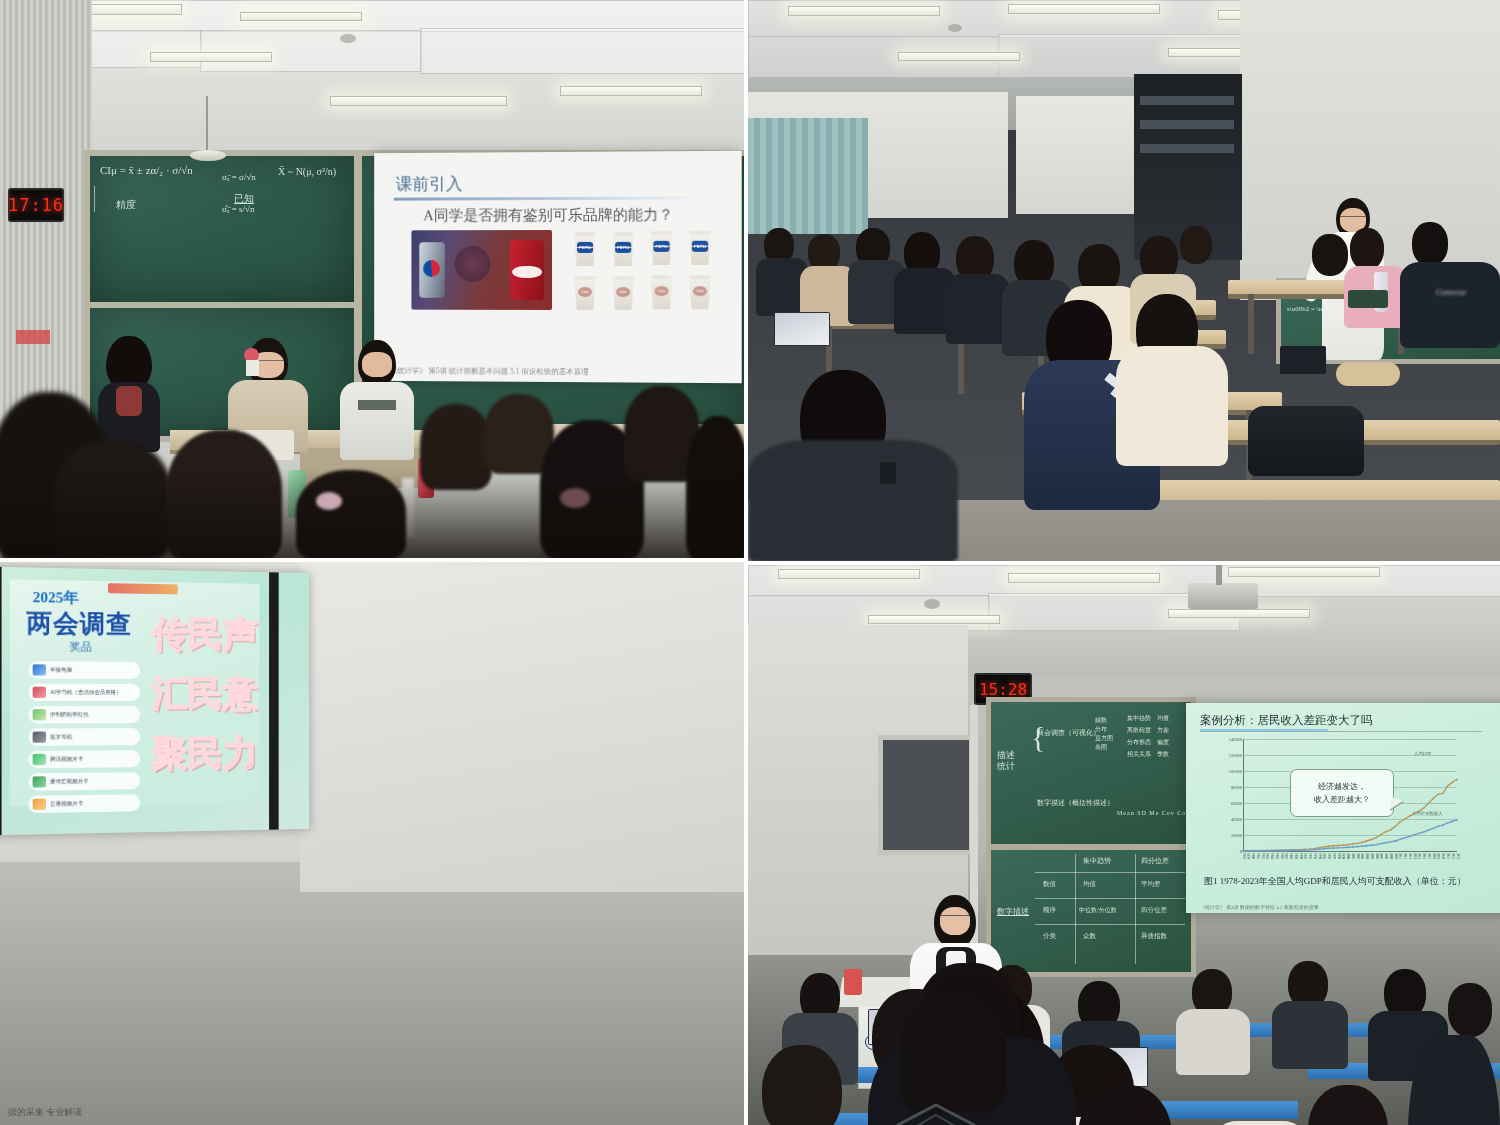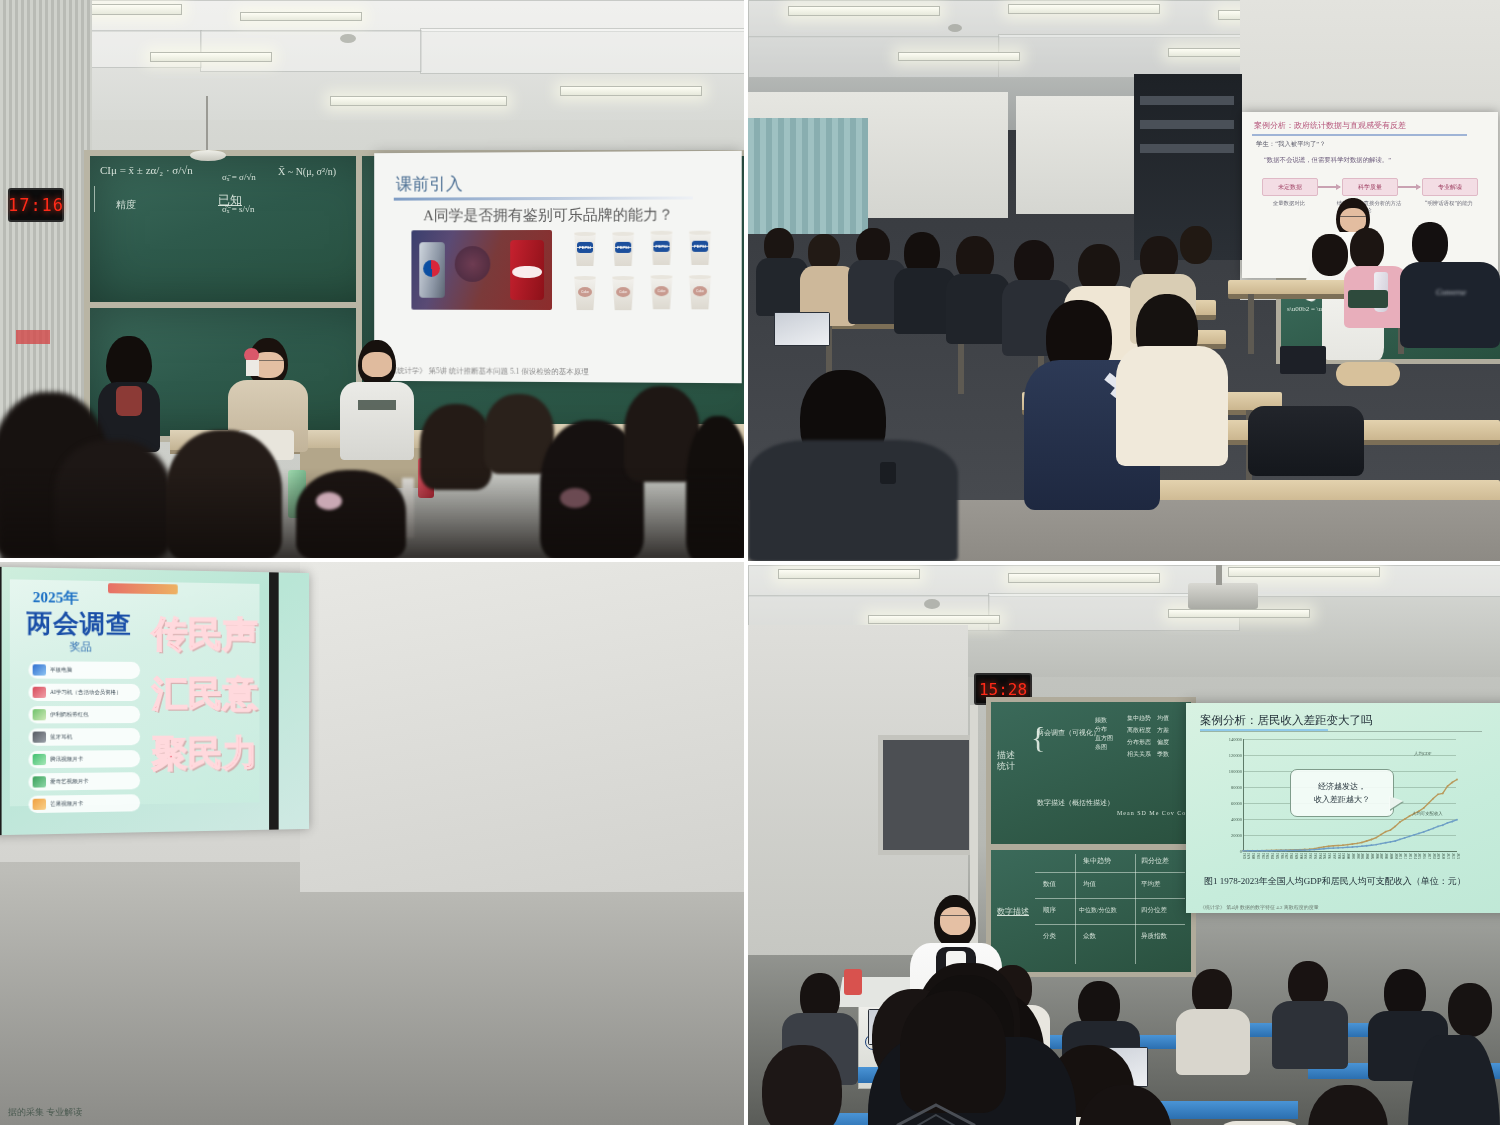--- a/index.html
+++ b/index.html
@@ -22,21 +22,21 @@
   .tl-wall{position:absolute;inset:0;background:linear-gradient(180deg,#dfe0dc 0%,#d3d5d0 30%,#c9cbc6 100%);}
   .tl-ceil{position:absolute;left:0;top:0;width:100%;height:120px;
      background:linear-gradient(180deg,#e9e9e6,#d8dad6);}
   .ceil-tile{position:absolute;background:rgba(255,255,255,.35);border:1px solid rgba(150,155,150,.45);}
   .ceil-lamp{position:absolute;background:linear-gradient(180deg,#fdfdf4,#e7e9dc);border:1px solid #b9bcb2;box-shadow:0 0 14px 5px rgba(255,255,235,.6);}
   .tl-slat{position:absolute;left:0;top:0;width:92px;height:430px;
      background:repeating-linear-gradient(90deg,#cfd1cb 0 3px,#b9bbb5 3px 6px);}
   .tl-clock{position:absolute;left:8px;top:188px;width:52px;height:30px;background:#0c0c0c;border:2px solid #2a2a2a;border-radius:3px;
      display:flex;align-items:center;justify-content:center;}
   .tl-clock span{color:#ff2a18;font-family:"DejaVu Sans Mono",monospace;font-size:17px;letter-spacing:1px;text-shadow:0 0 6px #ff3a20;}
-  .board{position:absolute;background:linear-gradient(160deg,#3c6b5c,#2e5a4c 45%,#27503f);border:6px solid #b9b5a4;box-shadow:inset 0 0 50px rgba(0,0,0,.35);padding-left:30px;}
+  .board{position:absolute;background:linear-gradient(160deg,#3c6b5c,#2e5a4c 45%,#27503f);border:6px solid #b9b5a4;box-shadow:inset 0 0 50px rgba(0,0,0,.35);}
   .chalk{position:absolute;color:rgba(240,248,240,.85);font-family:"Liberation Serif",serif;white-space:nowrap;}
   .tl-screen{position:absolute;left:372px;top:152px;width:368px;height:230px;background:#f4f5f3;
      box-shadow:0 0 12px rgba(0,0,0,.25);transform:perspective(900px) rotateY(-3deg);}
   .slide-title{position:absolute;left:22px;top:20px;color:#4a6e93;font-size:17px;font-family:"Liberation Serif",serif;}
   .slide-rule{position:absolute;left:20px;top:45px;width:300px;height:3px;background:linear-gradient(90deg,#7e9cc4,#ced8e6 70%,#eef1f5);}
   .slide-q{position:absolute;left:50px;top:54px;color:#5b5b5b;font-size:15px;font-family:"Liberation Serif",serif;}
   .cola-img{position:absolute;left:38px;top:78px;width:142px;height:80px;border-radius:2px;
      background:linear-gradient(110deg,#3a3f6e 0%,#5a4a74 25%,#7a3a3a 55%,#8d2c2c 100%);overflow:hidden;}
   .pepsi-can{position:absolute;left:8px;top:12px;width:26px;height:56px;border-radius:4px;
      background:linear-gradient(100deg,#cfd6de,#8d97a6 60%,#5c6674);}
@@ -150,21 +150,21 @@
       <span>17:16</span>
     </div>
     <div class="abs" style="left:16px;top:330px;width:34px;height:14px;background:#d24a4a;opacity:.8;"></div>
 
     <div class="board" style="left:84px;top:150px;width:264px;height:148px;">
       <div class="chalk cnt" style="left:10px;top:8px;font-size:11px;">CIμ = x̄ ± zα/₂ · σ/√n</div>
       <div class="chalk cnt" style="left:132px;top:16px;font-size:9px;">σₓ̄ = σ/√n</div>
       <div class="chalk cnt" style="left:188px;top:10px;font-size:10px;text-align:right;">X̄ ~ N(μ, σ²/n)</div>
       <div class="chalk cnt" style="left:26px;top:42px;font-size:10px;">精度</div>
       <div class="chalk cnt" style="left:132px;top:48px;font-size:9px;">σ̂ₓ̄ = s/√n</div>
-      <div class="chalk cnt" style="left:128px;top:36px;font-size:12px;text-decoration:underline;">已知</div>
+      <div class="chalk cnt" style="left:144px;top:36px;font-size:10px;text-decoration:underline;">已知</div>
       <div class="abs" style="left:4px;top:30px;width:22px;height:26px;border-left:1.5px solid rgba(235,245,235,.6);"></div>
     </div>
     <div class="board" style="left:84px;top:302px;width:264px;height:128px;"></div>
     <div class="board" style="left:356px;top:150px;width:386px;height:290px;"></div>
 
     <div class="abs" style="left:206px;top:96px;width:2px;height:56px;background:#9a9a94;"></div>
     <div class="abs" style="left:190px;top:150px;width:36px;height:11px;border-radius:50%;background:linear-gradient(180deg,#efefe8,#c6c6bd);"></div>
 
     <div class="tl-screen">
       <div class="slide-title">课前引入</div>
@@ -278,34 +278,20 @@
     <div class="abs" style="left:386px;top:74px;width:108px;height:186px;background:linear-gradient(180deg,#1d2126,#2b3036);"></div>
     <div class="abs" style="left:392px;top:96px;width:94px;height:9px;background:#4a5058;"></div>
     <div class="abs" style="left:392px;top:120px;width:94px;height:9px;background:#4a5058;"></div>
     <div class="abs" style="left:392px;top:144px;width:94px;height:9px;background:#4a5058;"></div>
 
     <div class="tr-board" style="left:528px;top:278px;width:224px;height:76px;">
       <div class="chalk cnt" style="left:6px;top:6px;font-size:7px;">\u03bc\u2080 = \u03a3x\u1d62 / n</div>
       <div class="chalk cnt" style="left:6px;top:22px;font-size:7px;">s\u00b2 = \u03a3(x\u1d62-x\u0304)\u00b2 / (n-1)</div>
     </div>
 
-    <div class="tr-screen">
-      <div class="trs-title">案例分析：政府统计数据与直观感受有反差</div>
-      <div class="trs-ul"></div>
-      <div class="trs-line" style="left:14px;top:28px;">学生：“我入被平均了”？</div>
-      <div class="trs-line" style="left:22px;top:44px;color:#6a5a7a;">“数据不会说谎，但需要科学对数据的解读。”</div>
-      <div class="flowbox" style="left:20px;top:66px;width:54px;">未定数据</div>
-      <div class="flowarrow" style="left:76px;top:74px;width:22px;"></div>
-      <div class="flowbox" style="left:100px;top:66px;width:54px;">科学质量</div>
-      <div class="flowarrow" style="left:156px;top:74px;width:22px;"></div>
-      <div class="flowbox" style="left:180px;top:66px;width:54px;">专业解读</div>
-      <div class="flowcap" style="left:14px;top:88px;width:66px;">全量数据对比</div>
-      <div class="flowcap" style="left:94px;top:88px;width:66px;">结构问题、直接分析的方法论</div>
-      <div class="flowcap" style="left:174px;top:88px;width:66px;">“明辨话语权”的能力</div>
-    </div>
 
     <div class="abs blur1" style="left:588px;top:198px;width:34px;height:40px;border-radius:46% 46% 42% 42%/54% 54% 46% 46%;background:#1a120f;"></div>
     <div class="abs blur1" style="left:592px;top:208px;width:26px;height:24px;border-radius:44%;background:#e3bda0;"></div>
     <div class="abs blur1" style="left:592px;top:216px;width:26px;height:5px;border-top:1.2px solid #3a3a3a;opacity:.7;"></div>
     <div class="abs blur1" style="left:574px;top:232px;width:62px;height:128px;border-radius:26% 26% 10% 10%;background:linear-gradient(180deg,#fbfbf8,#e6e6e1);"></div>
     <div class="abs blur1" style="left:560px;top:246px;width:18px;height:56px;border-radius:40%;background:#f4f4f0;transform:rotate(16deg);"></div>
 
     <div class="dsk" style="left:480px;top:280px;width:200px;height:14px;"></div>
     <div class="dsk-leg" style="left:500px;top:294px;height:60px;"></div>
     <div class="dsk-leg" style="left:650px;top:294px;height:60px;"></div>

